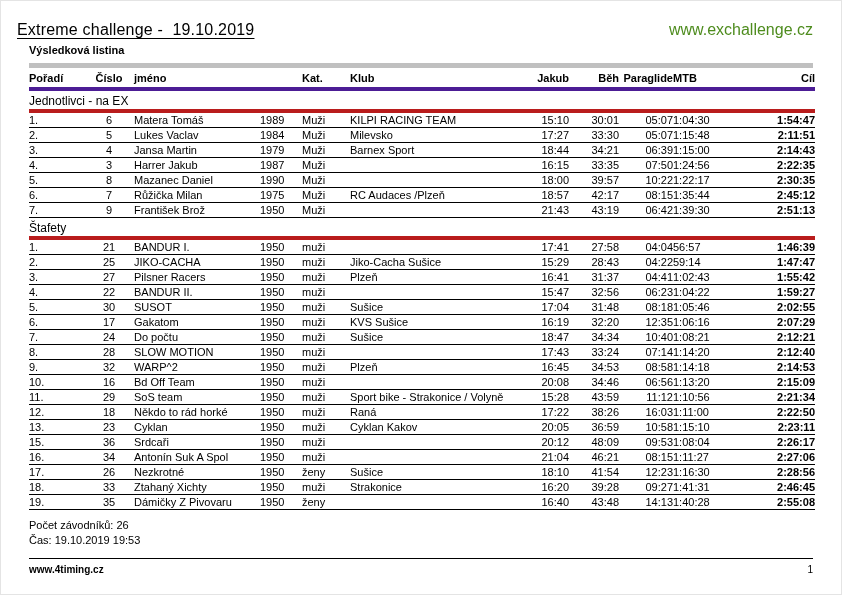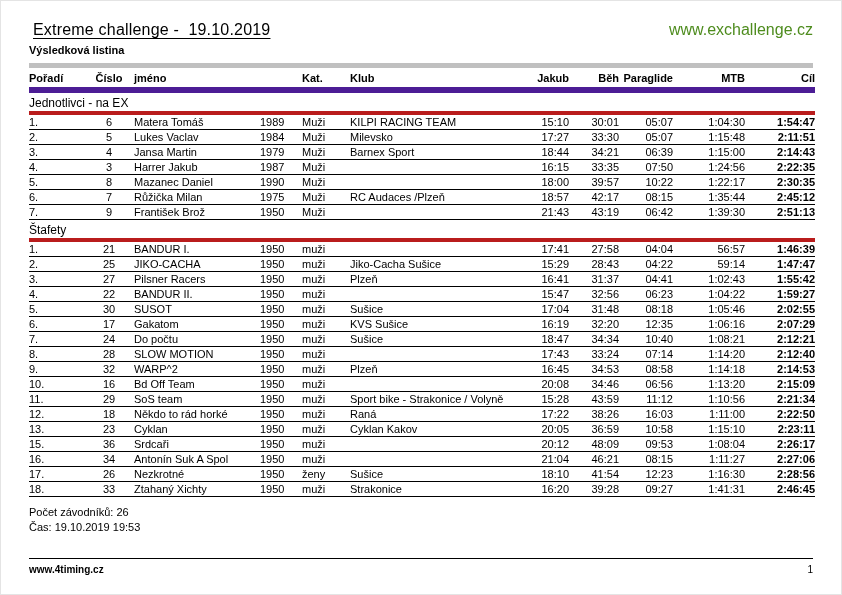--- a/index.html
+++ b/index.html
@@ -7,55 +7,55 @@
   .page {
     position: relative;
     width: 842px; height: 595px;
     background: #fff;
     box-sizing: border-box;
     border: 1px solid #e4e4e4;
     overflow: hidden;
   }
   .title-row {
     display: flex; justify-content: space-between; align-items: baseline;
-    margin: 20px 28px 0 32px;
+    margin: 20px 28px 0 16px;
   }
   .doc-title {
     font-size: 16px; letter-spacing: .2px;
     text-decoration: underline; text-underline-offset: 3px;
   }
   .brand-site { font-size: 16px; color: var(--green, #4e8c1e); }
   .doc-subtitle { margin: 5px 28px 0 28px; font-size: 11px; font-weight: bold; }
   .gray-band { margin: 7px 28px 0 28px; height: 5px; background: #c0c0c0; }
 
   table.results {
     width: 786px; margin: 0 28px; border-collapse: collapse; table-layout: fixed;
     font-size: 11px;
   }
   thead th {
     font-weight: bold; text-align: left; font-size: 11px;
-    padding: 4px 0 3px 0; border-bottom: 6px solid #4c1d95; white-space: nowrap;
+    padding: 4px 0 3px 0; border-bottom: 4px solid #4c1d95; white-space: nowrap;
   }
   tbody td {
     padding: 1.5px 0; border-bottom: 1px solid #000;
     line-height: 11px; white-space: nowrap; overflow: hidden;
   }
   tr.section-row td {
     font-size: 12px; padding: 5px 0 2px 0; border-bottom: 4px solid #b91c1c;
   }
   .c-rank   { width: 55px; }
   .c-number { width: 50px; text-align: center; }
   .c-name   { width: 126px; }
   .c-year   { width: 42px; }
   .c-category { width: 48px; }
   .c-club   { }
   .c-kajak  { width: 50px; text-align: right; }
   .c-run    { width: 50px; text-align: right; }
   .c-paraglide { width: 54px; text-align: right; }
-  .c-mtb    { width: 72px; text-align: right; padding-right: 6px; }
+  .c-mtb    { width: 72px; padding-right: 6px; }
   .c-finish { width: 64px; text-align: right; }
   td.c-finish { font-weight: bold; }
 
   .summary { margin: 8px 28px 0 28px; font-size: 11px; line-height: 15px; }
 
   .footer { position: absolute; left: 28px; right: 28px; bottom: 16px; }
   .footer-line { border-top: 1.5px solid #000; margin-bottom: 5px; }
   .footer-row { position: relative; height: 14px; }
   .footer-site { display: block; text-align: left; font-size: 10px; font-weight: bold; }
   .footer-page { position: absolute; right: 0; top: 0; font-size: 10px; }
@@ -402,20 +402,33 @@
           <td class="c-name">Ztahaný Xichty</td>
           <td class="c-year">1950</td>
           <td class="c-category">muži</td>
           <td class="c-club">Strakonice</td>
           <td class="c-kajak">16:20</td>
           <td class="c-run">39:28</td>
           <td class="c-paraglide">09:27</td>
           <td class="c-mtb">1:41:31</td>
           <td class="c-finish">2:46:45</td>
         </tr>
+        <tr>
+          <td class="c-rank">19.</td>
+          <td class="c-number">35</td>
+          <td class="c-name">Dámičky Z Pivovaru</td>
+          <td class="c-year">1950</td>
+          <td class="c-category">ženy</td>
+          <td class="c-club"></td>
+          <td class="c-kajak">16:40</td>
+          <td class="c-run">43:48</td>
+          <td class="c-paraglide">14:13</td>
+          <td class="c-mtb">1:40:28</td>
+          <td class="c-finish">2:55:08</td>
+        </tr>
       </tbody>
   </table>
 
   <div class="summary">
     <div>Počet závodníků: 26</div>
     <div>Čas: 19.10.2019 19:53</div>
   </div>
 
   <div class="footer">
     <div class="footer-line"></div>

